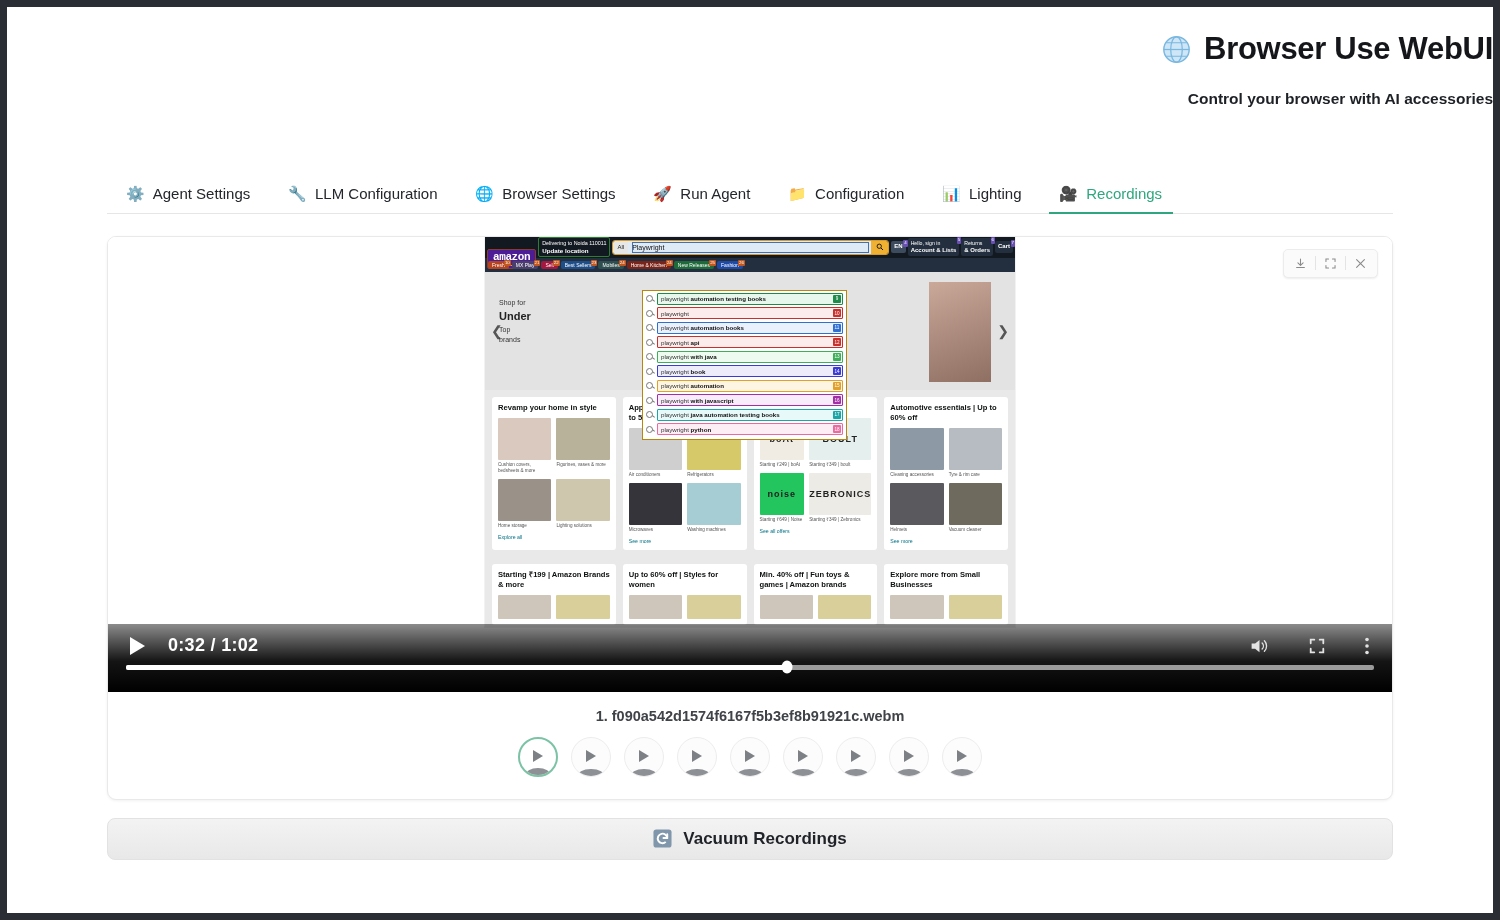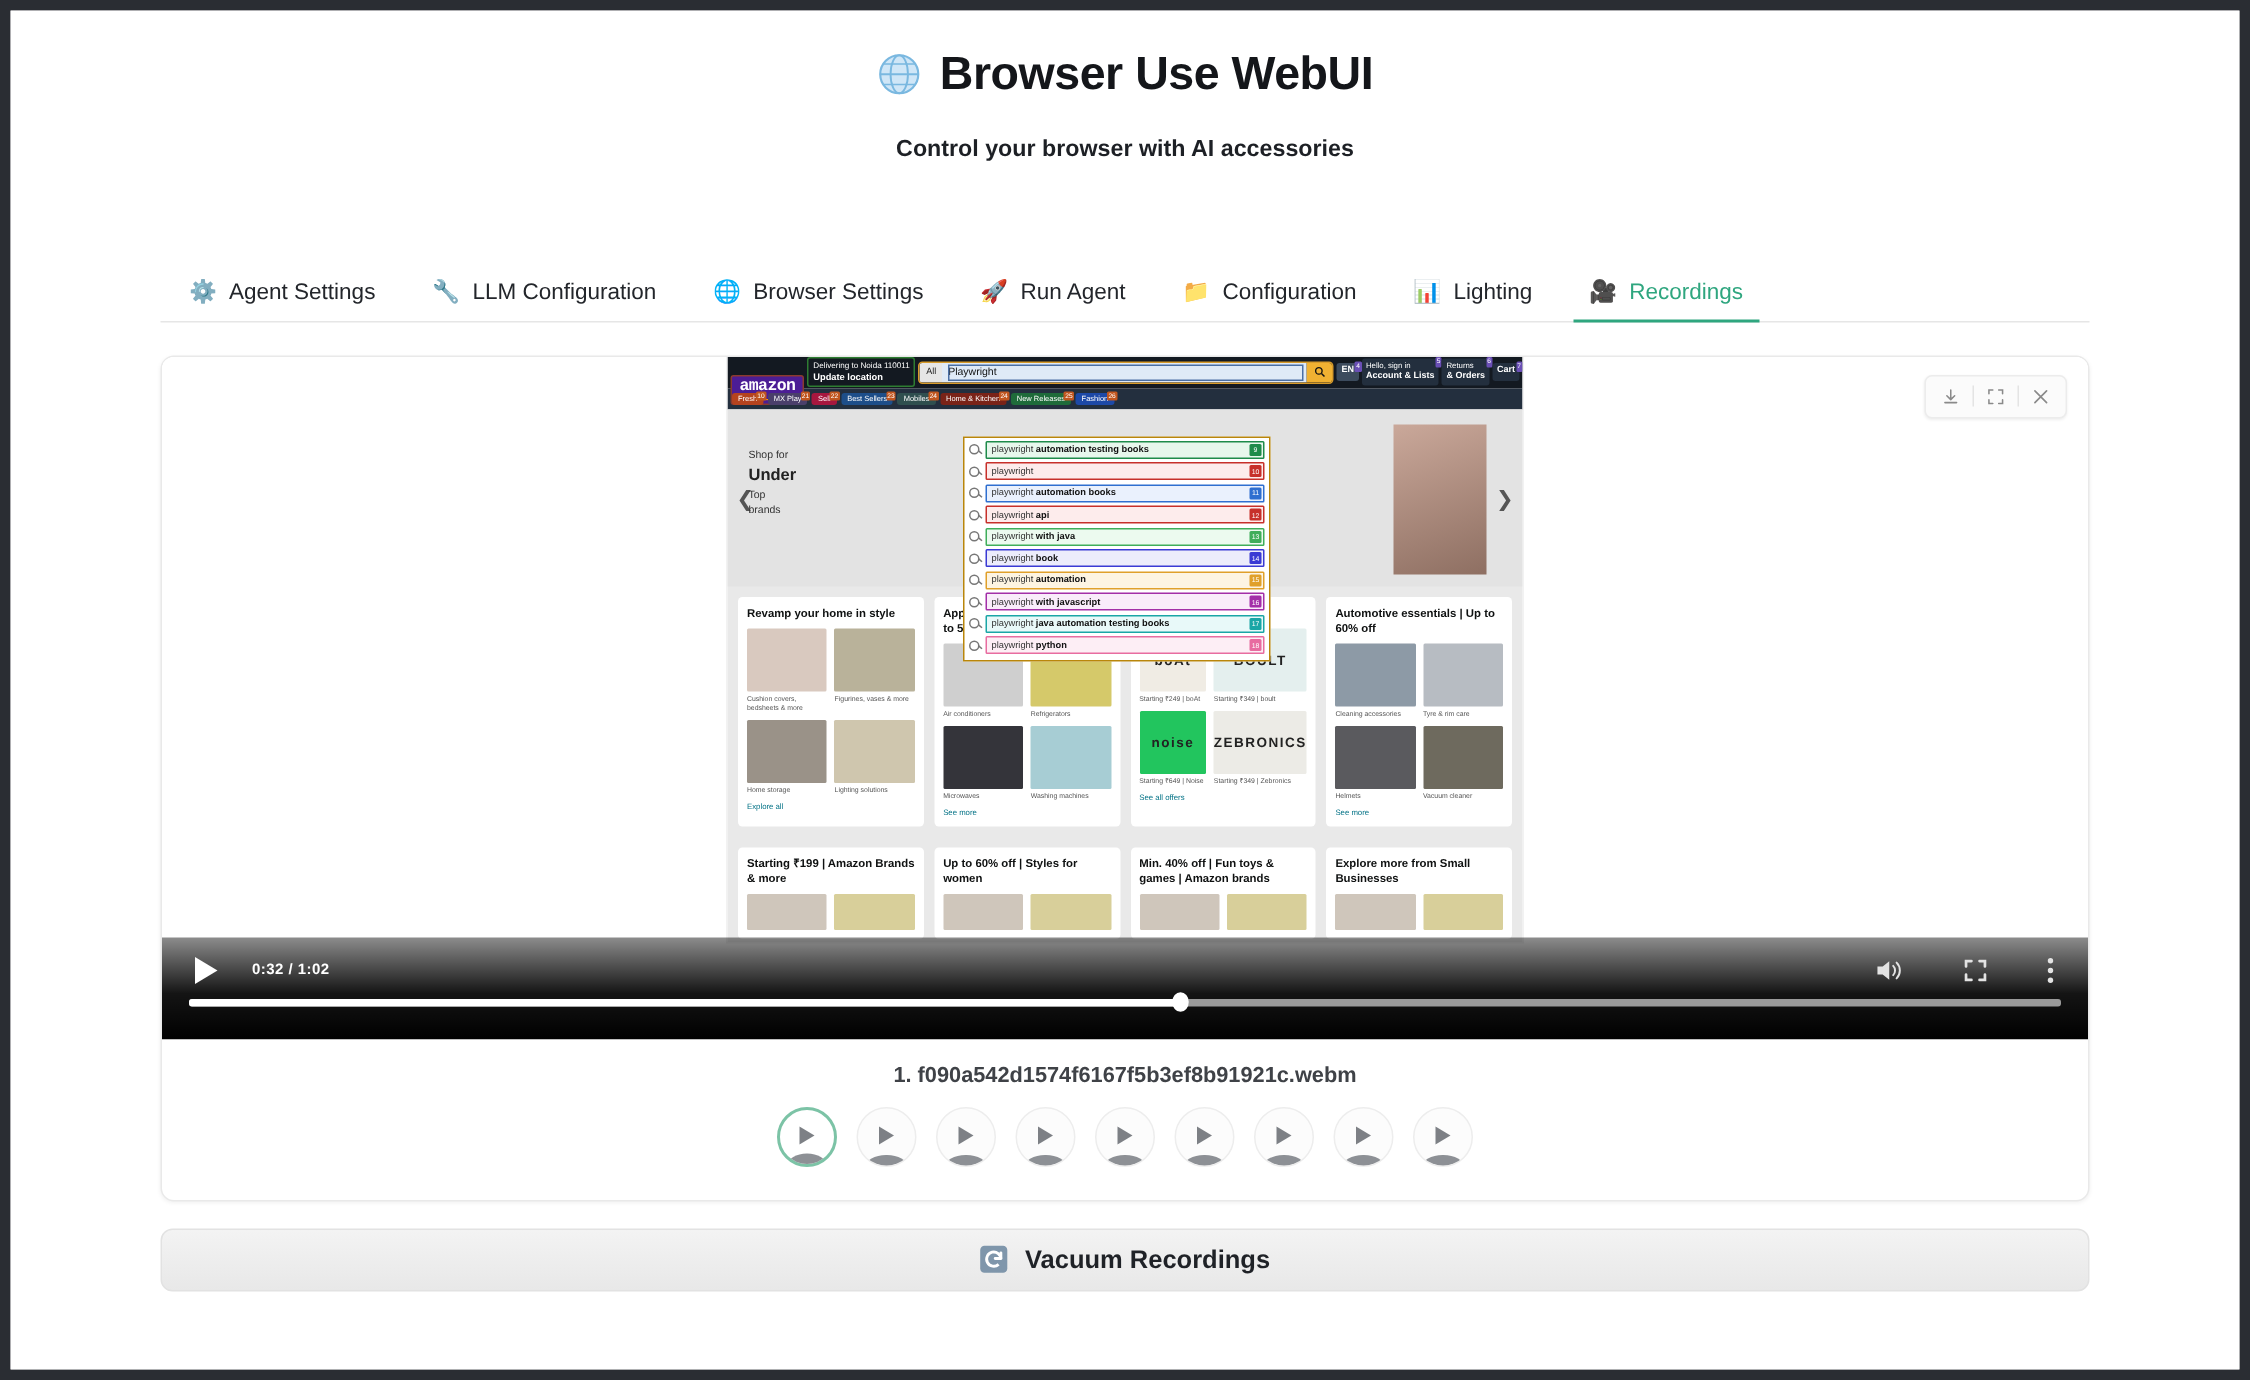--- a/index.html
+++ b/index.html
@@ -7,21 +7,21 @@
   body {
     font-family: "Liberation Sans", sans-serif;
     background: #ffffff;
     border: 7px solid #2a2d33;
     overflow: hidden;
     position: relative;
   }
   .page { width: 100%; height: 100%; background: #fff; position: relative; }
 
   
-  .app-header { padding-top: 24px; text-align: center; }
+  .app-header { padding-top: 24px; text-align: right; }
   .app-title {
     font-size: 31px; font-weight: bold; color: #14161a;
     letter-spacing: -0.3px; display: inline-flex; align-items: center; gap: 13px;
   }
   .globe { width: 29px; height: 29px; display: inline-block; }
   .app-subtitle {
     margin-top: 22px; font-size: 15.5px; font-weight: bold; color: #1d2025;
   }
 
   
@@ -129,21 +129,21 @@
   .brand-tile { display:flex; align-items:center; justify-content:center; font-size:9px; font-weight:bold; color:#222; letter-spacing:1px; }
 
   
   .controls {
     position: absolute; left: 0; right: 0; bottom: 0; height: 68px; z-index: 5;
     background: linear-gradient(to bottom, rgba(0,0,0,.45), rgba(0,0,0,.92) 55%, #000 100%);
   }
   .ctl-row { display: flex; align-items: center; height: 44px; padding: 0 22px; }
   .play-btn { width: 0; height: 0; border-style: solid; border-width: 9px 0 9px 15px;
               border-color: transparent transparent transparent #fff; cursor: pointer; }
-  .time { color:#fff; font-size:10px; font-weight:bold; margin-left:23px; letter-spacing:.3px; }
+  .time { color:#fff; font-size:18px; font-weight:bold; margin-left:23px; letter-spacing:.3px; }
   .ctl-spacer { flex: 1; }
   .ctl-icons { display:flex; align-items:center; gap:38px; }
   .ico { color:#e3e3e3; cursor:pointer; display:flex; align-items:center; }
   .progress { position:absolute; left:18px; right:18px; bottom:22px; height:5px; background:#9a9a9a; border-radius:2px; }
   .progress .fill { position:absolute; left:0; top:0; bottom:0; width:53%; background:#fff; border-radius:2px; }
   .progress .knob { position:absolute; left:53%; top:50%; transform:translate(-50%,-50%); width:11px; height:13px; background:#fff; border-radius:50%; }
 
   .overlay-tools {
     position:absolute; top:12px; right:14px; z-index:8; display:flex; align-items:center;
     background:#fbfbfb; border:1px solid #ececec; border-radius:5px; padding:3px 2px;

